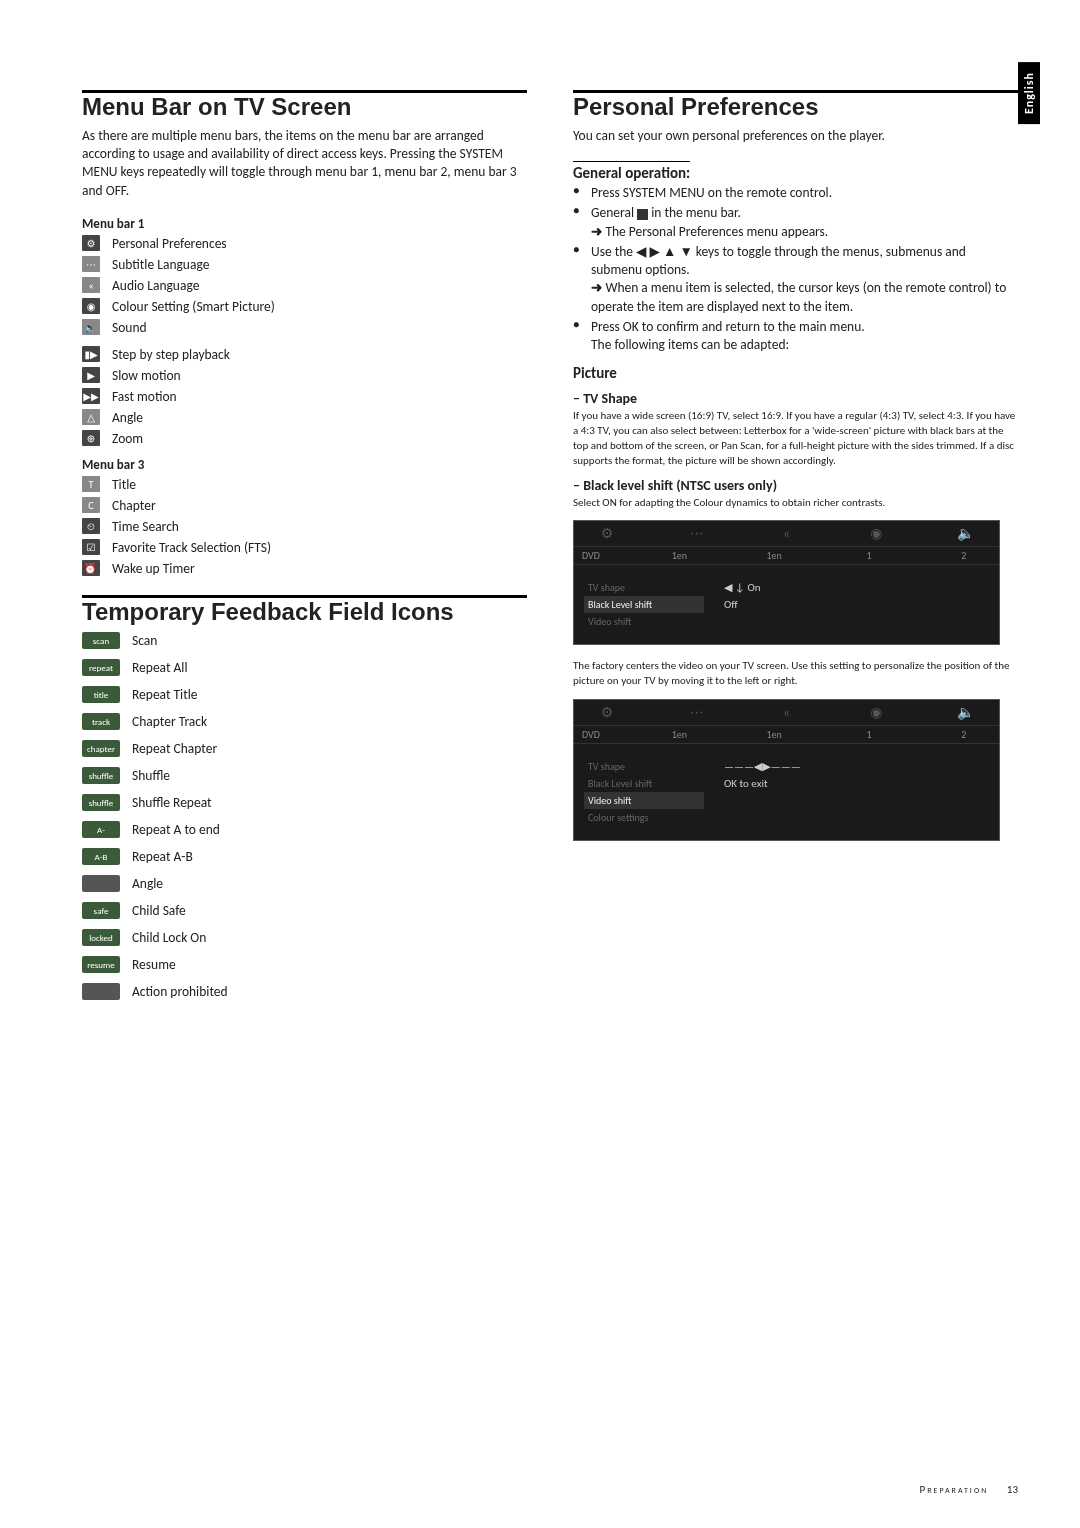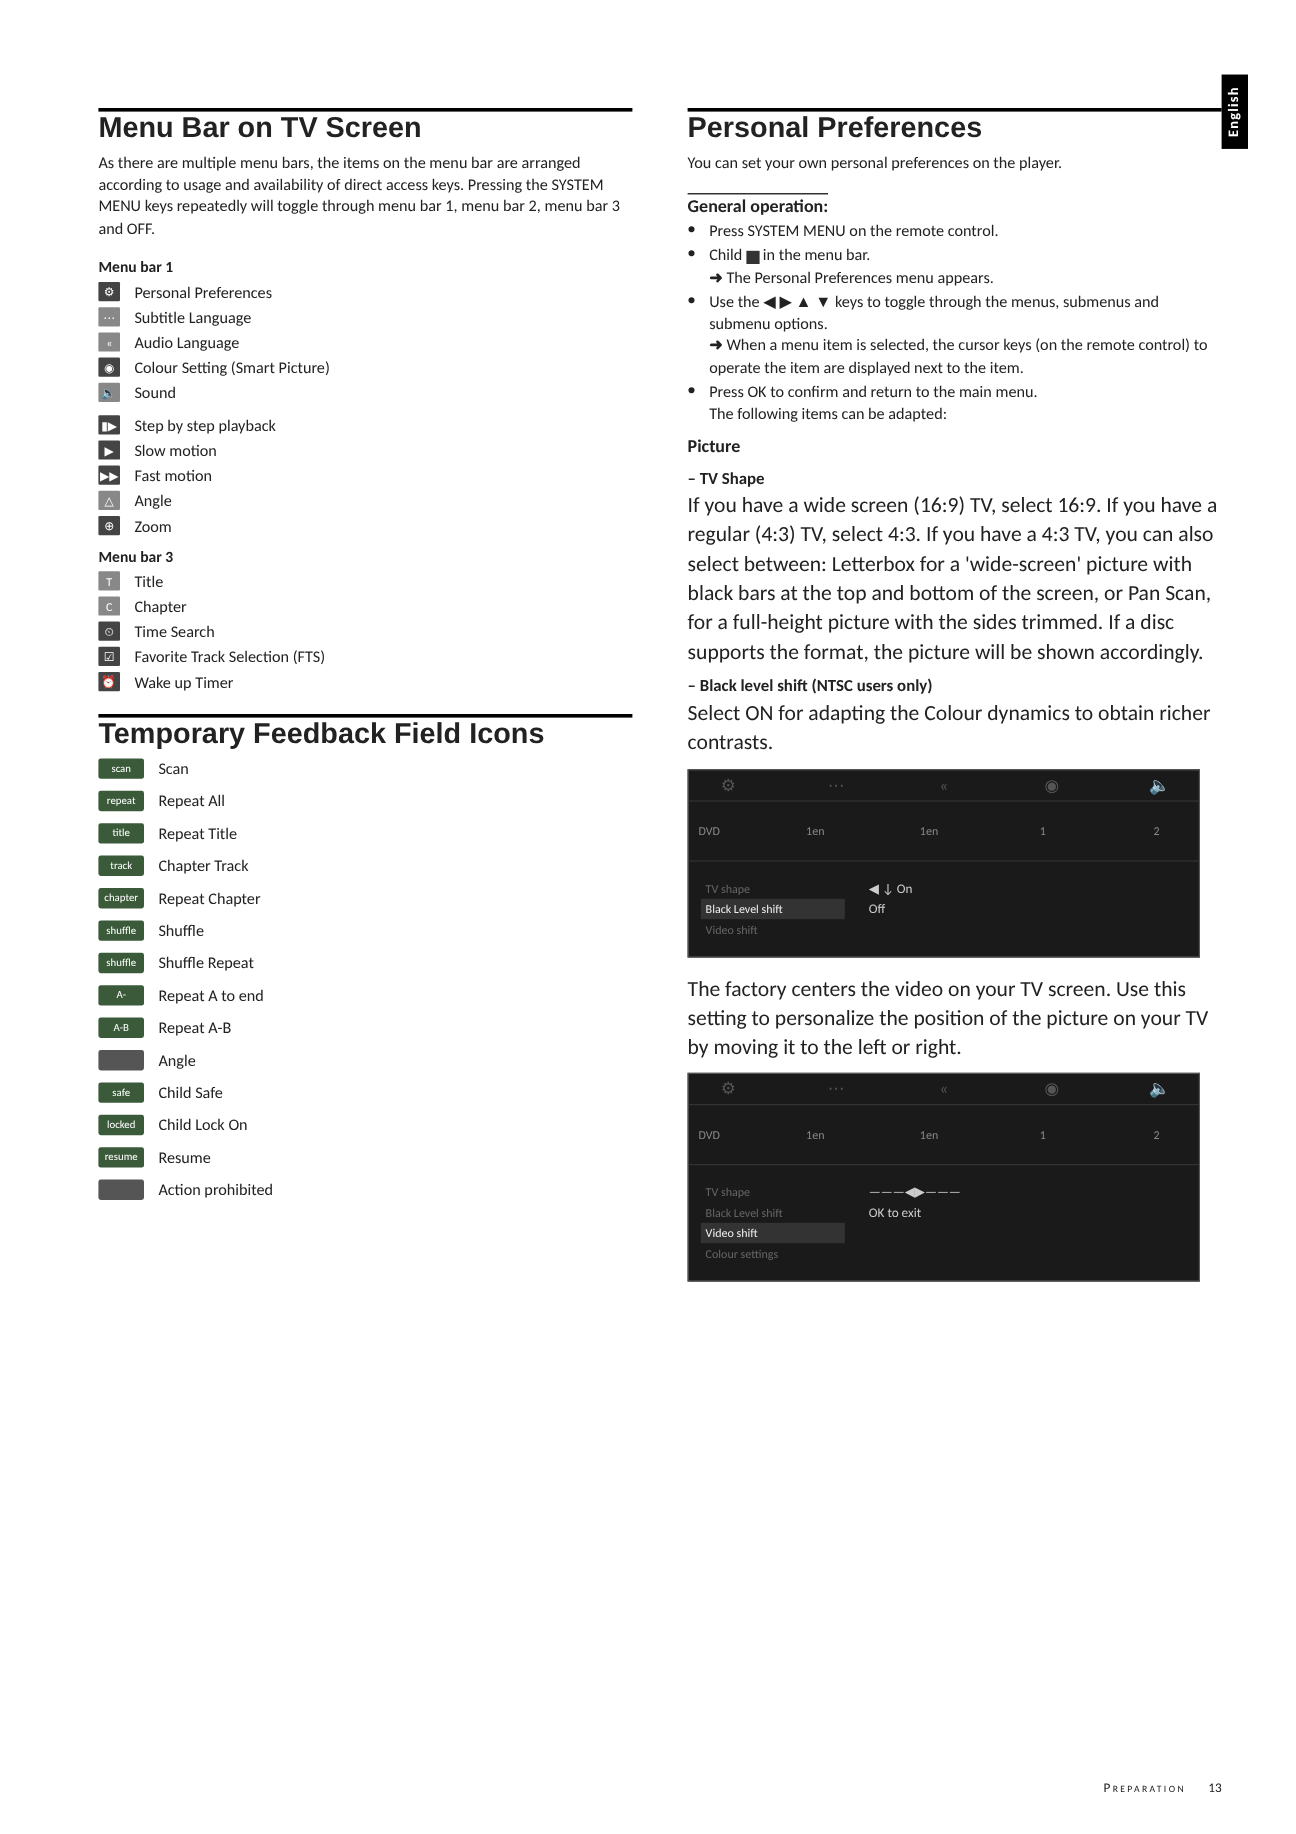--- a/index.html
+++ b/index.html
@@ -16,29 +16,29 @@
   .ico.dark { background:#444; }
   .ico.light { background:#888; }
   h3 { font-weight: 700; font-size: 15px; margin-bottom: 2px; border-top:1px solid #000; display:inline-block; padding-top:2px;}
   .bullets { list-style: none; margin-bottom: 10px; }
   .bullets li { position: relative; padding-left: 18px; font-size: 13.5px; line-height: 1.35; margin-bottom: 2px;}
   .bullets li::before { content: "●"; position: absolute; left: 0; top: 0; font-size: 11px; }
   .arrow-line { padding-left: 18px; font-size: 13.5px; line-height:1.35;}
   .arrow-line::before { content:"➜ "; font-weight:bold;}
   .sub4 { font-weight:700; font-size:15px; margin-top:8px;}
   .sub5 { font-weight:700; font-size:14px; margin-top:8px; margin-bottom:2px;}
-  .ptext { font-size:18px; line-height:1.35; margin-bottom:8px;}
+  .ptext { font-size:11px; line-height:1.35; margin-bottom:8px;}
   .iconlabel { width:38px; height:17px; background:#3a5a3a; color:#fff; font-size:9px; display:inline-flex; align-items:center; justify-content:center; border-radius:2px; }
   .iconlabel.gray { background:#555; }
   .feedback-list { list-style:none; }
   .feedback-list li { display:flex; align-items:center; gap:12px; margin-bottom:10px; font-size:13.5px;}
   .mockup { background:#1a1a1a; border:1px solid #555; width:96%; padding:0; margin:10px 0 14px 0; font-size:11px; color:#aaa;}
   .mockup .topbar { display:flex; align-items:center; padding:4px 8px; gap:40px; border-bottom:1px solid #333;}
   .mockup .topbar span { flex:1; text-align:center; color:#555; font-size:14px;}
-  .mockup .row2 { display:flex; padding:18px 8px; gap:40px; border-bottom:1px solid #333;}
+  .mockup .row2 { display:flex; padding:2px 8px; gap:40px; border-bottom:1px solid #333;}
   .mockup .row2 span{flex:1; text-align:center; font-size:10px; color:#888;}
   .mockup .panel { display:flex; padding:14px 10px; gap:20px;}
   .mockup .panel .left { width:120px;}
   .mockup .panel .left div { padding:2px 4px; color:#666; font-size:10px;}
   .mockup .panel .left div.active { color:#eee; background:#333;}
   .mockup .panel .right { flex:1; font-size:11px; color:#ccc;}
   .mockup .panel .right div{padding:2px 0;}
   .sidetab { position:absolute; right:40px; top:62px; background:#000; color:#fff; writing-mode:vertical-rl; transform:rotate(180deg); padding:10px 4px; font-size:12px; font-weight:bold; letter-spacing:1px;}
   .footer { position:absolute; bottom:32px; right:62px; font-size:11px; letter-spacing:2px; font-variant:small-caps;}
   .footer .pg{letter-spacing:0; font-variant:normal; margin-left:14px;}
@@ -187,21 +187,21 @@
       </ul>
   </div>
 
   <div class="col">
     <h2>Personal Preferences</h2>
     <p class="intro">You can set your own personal preferences on the player.</p>
 
     <h3>General operation:</h3>
     <ul class="bullets">
       <li>Press SYSTEM MENU on the remote control.</li>
-      <li><span>Child </span><span class="tiny-ico"></span><span> in the menu bar.</span>
+      <li><span>General </span><span class="tiny-ico"></span><span> in the menu bar.</span>
         <div class="arrow-line" style="padding-left:0">The Personal Preferences menu appears.</div>
       </li>
       <li><span>Use the ◀ ▶ ▲ ▼ keys to toggle through the menus, submenus and submenu options.</span>
         <div class="arrow-line" style="padding-left:0">When a menu item is selected, the cursor keys (on the remote control) to operate the item are displayed next to the item.</div>
       </li>
       <li><span>Press OK to confirm and return to the main menu.</span><br><span>The following items can be adapted:</span></li>
     </ul>
 
     <div class="sub4">Picture</div>
     <div class="sub5">– TV Shape</div>

